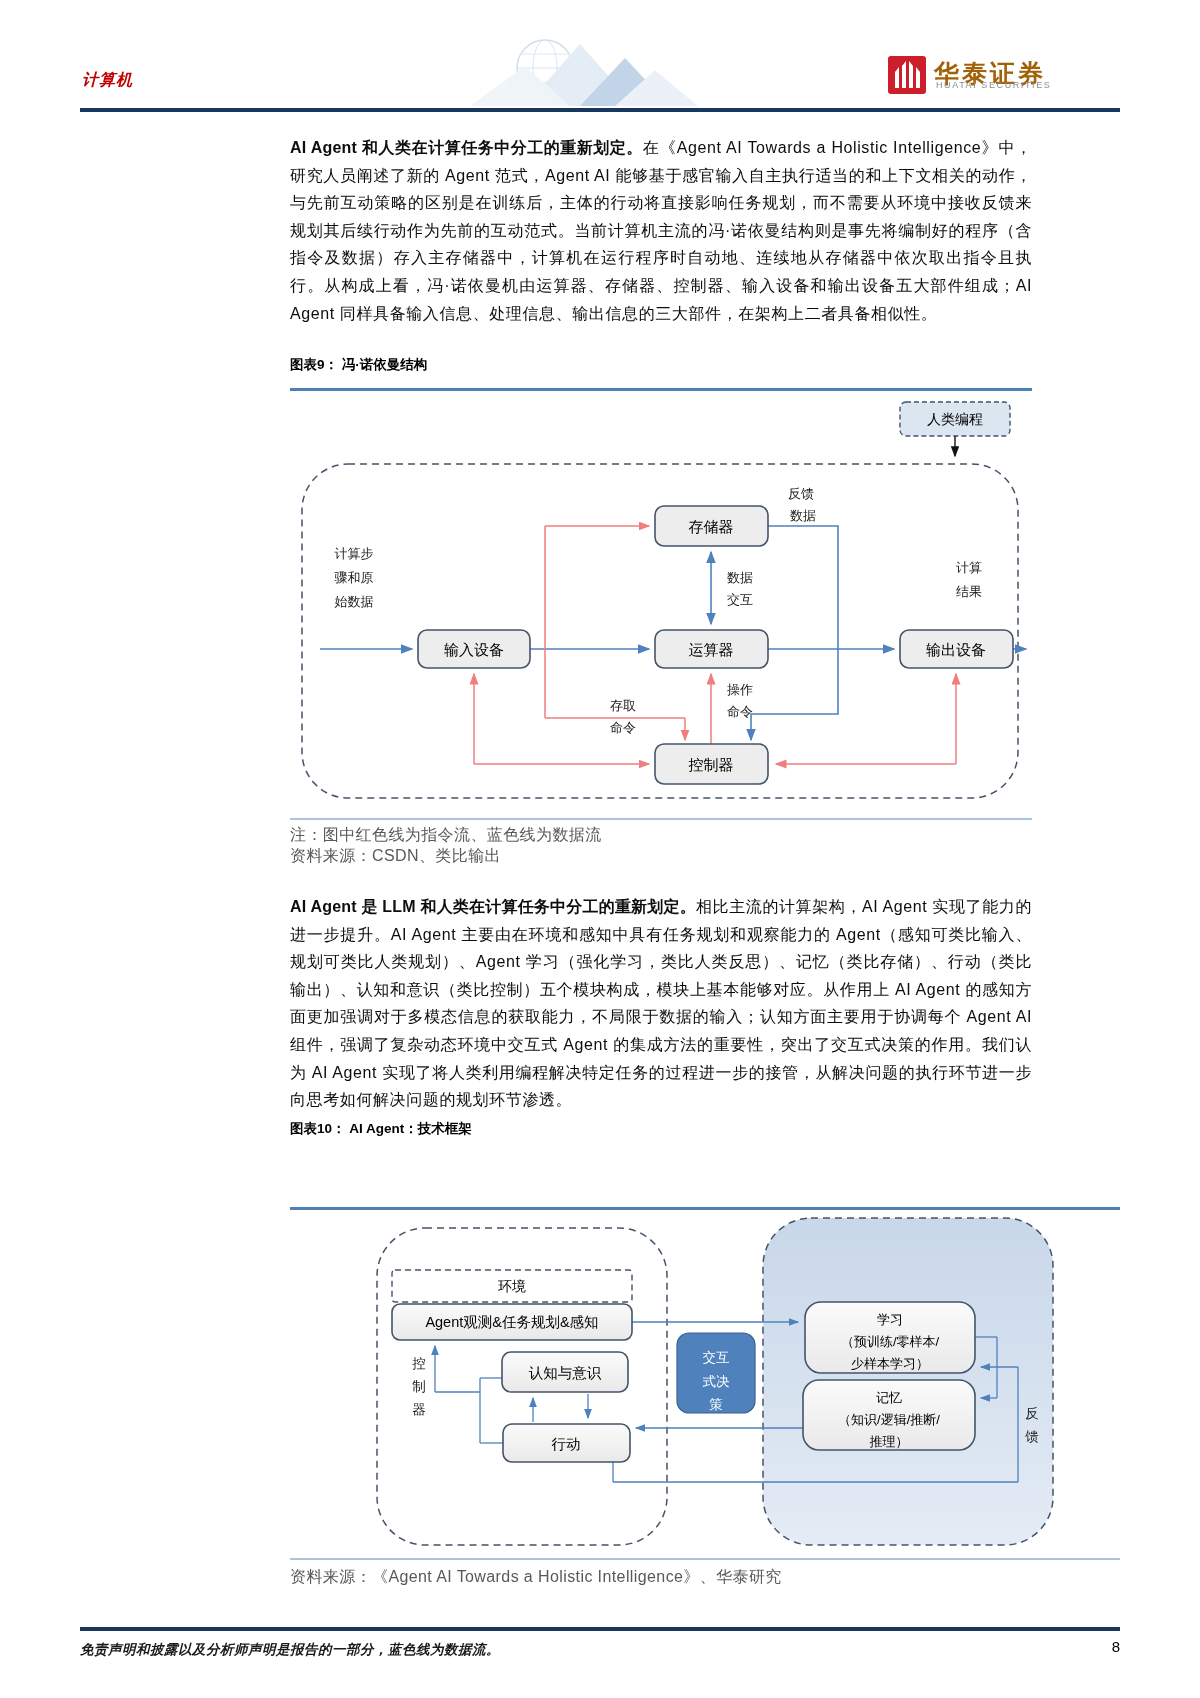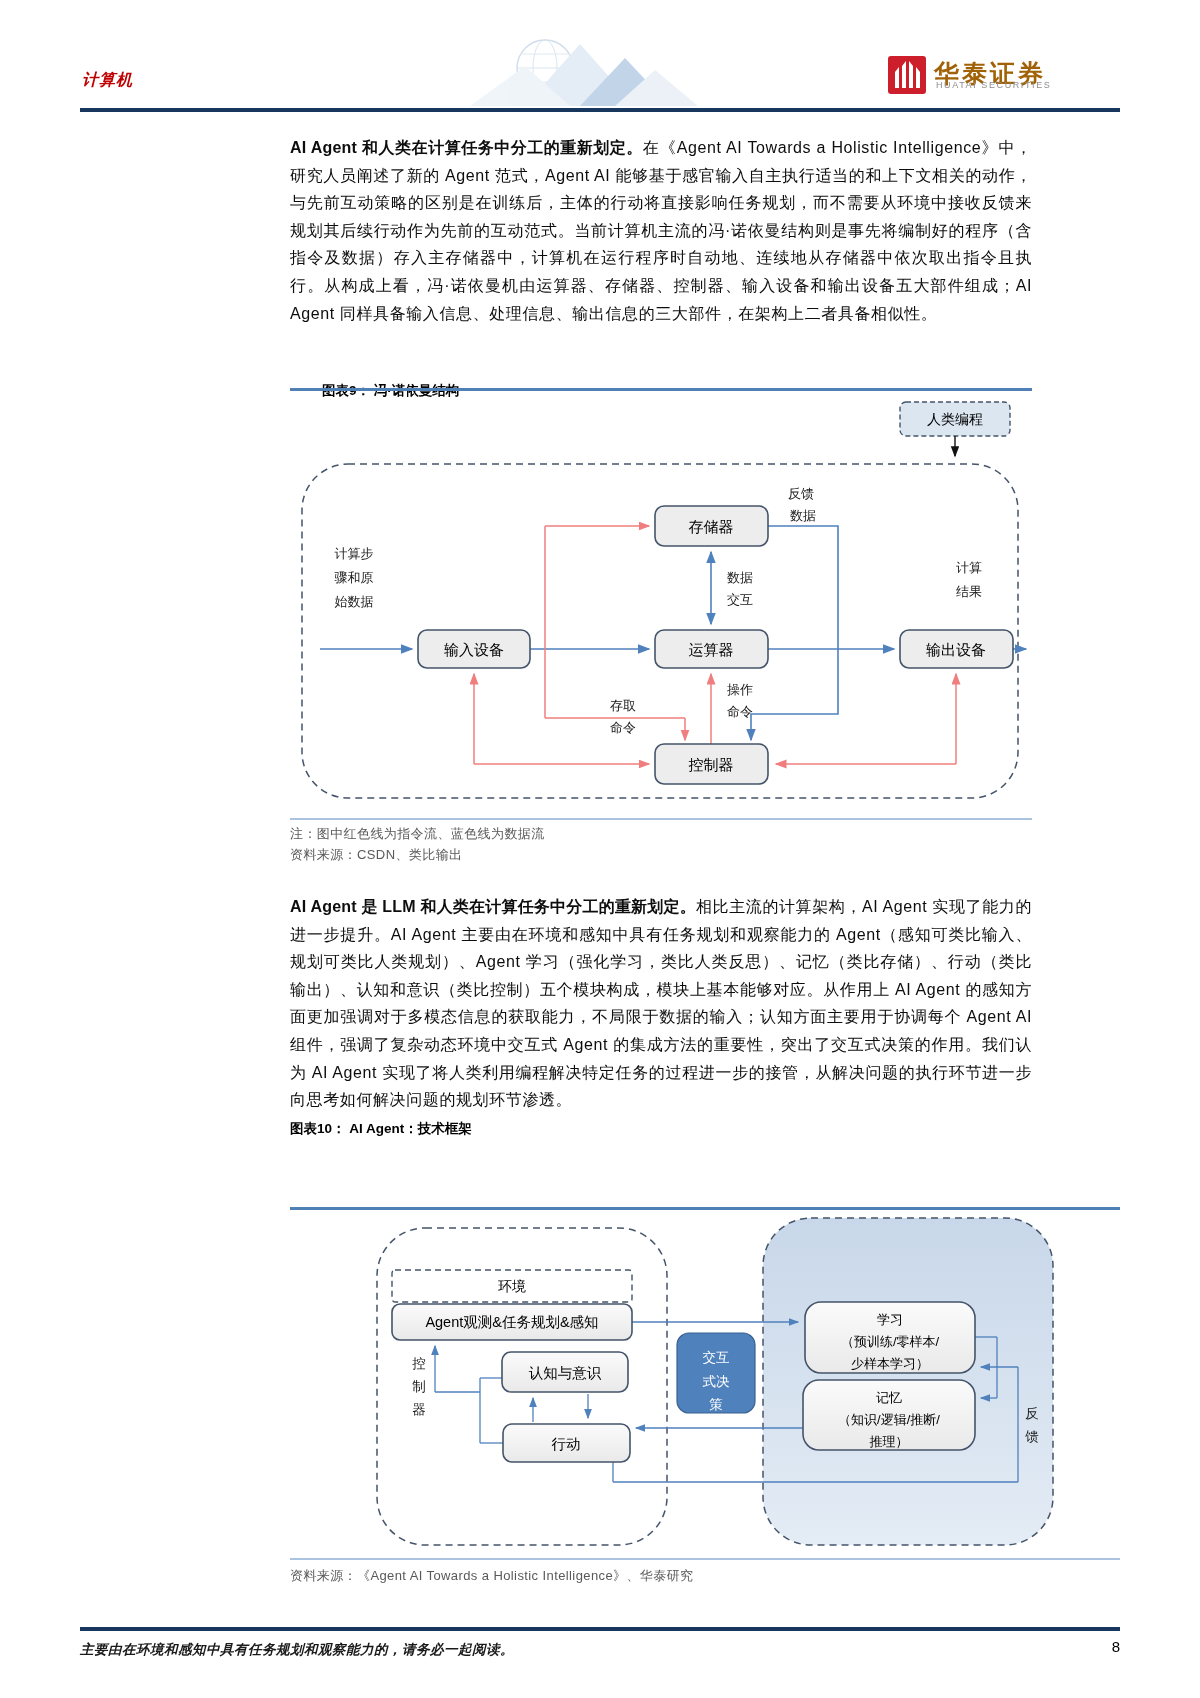--- a/index.html
+++ b/index.html
@@ -11,29 +11,29 @@
   .head-rule{left:80px;top:108px;width:1040px;height:4px;background:#17375e;}
   .brand-cn{left:934px;top:57px;color:#a16207;font-weight:bold;font-size:25px;letter-spacing:3px;}
   .brand-en{left:936px;top:80px;color:#8c8c8c;font-size:9px;letter-spacing:1.6px;}
   
   .para{left:290px;width:742px;font-size:16px;line-height:27.6px;text-align:justify;color:#0d0d0d;letter-spacing:0.6px;}
   .para b{letter-spacing:0.2px;}
   .p1{top:134px;}
   .p2{top:893px;}
   
   .figtitle{left:290px;font-size:13.5px;font-weight:bold;color:#000;}
-  .ft9{top:382px;margin-left:32px;}
+  .ft9{top:356px;}
   .ft10{top:1120px;}
   .title-rule{left:290px;height:2.5px;background:#4e7fb5;}
   .tr9{top:388px;width:742px;}
   .tr10{top:1207px;width:830px;}
   .thin-rule{left:290px;height:1.5px;background:#a9c3e0;}
   .thr9{top:818px;width:742px;}
   .thr10{top:1558px;width:830px;}
-  .fignote{left:290px;font-size:13px;color:#595959;letter-spacing:0.4px;}
+  .fignote{left:290px;font-size:16px;color:#595959;letter-spacing:0.4px;}
   .n9a{top:825px;}
   .n9b{top:846px;}
   .n10{top:1567px;}
   
   .foot-rule{left:80px;top:1627px;width:1040px;height:3.5px;background:#17375e;}
   .disclaimer{left:80px;top:1641px;font-size:13.5px;font-style:italic;font-weight:600;color:#1a1a1a;letter-spacing:0.5px;}
   .pagenum{left:1088px;top:1638px;width:32px;text-align:right;font-size:15px;color:#000;}
   svg text{font-family:"Liberation Sans",sans-serif;}
 </style>
 </head>
@@ -256,16 +256,16 @@
     <g font-size="13.5" fill="#1a1a1a">
       <text x="742" y="206" text-anchor="middle">反</text>
       <text x="742" y="229" text-anchor="middle">馈</text>
     </g>
   </svg>
 
   <div class="abs thin-rule thr10"></div>
   <div class="abs fignote n10">资料来源：《Agent AI Towards a Holistic Intelligence》、华泰研究</div>
 
   <div class="abs foot-rule"></div>
-  <div class="abs disclaimer">主要由在环境和感知中具有任务规划和观察能力的，请务必一起阅读。</div>
+  <div class="abs disclaimer">免责声明和披露以及分析师声明是报告的一部分，蓝色线为数据流。</div>
   <div class="abs pagenum">8</div>
 
 </div>
 
 </body></html>

